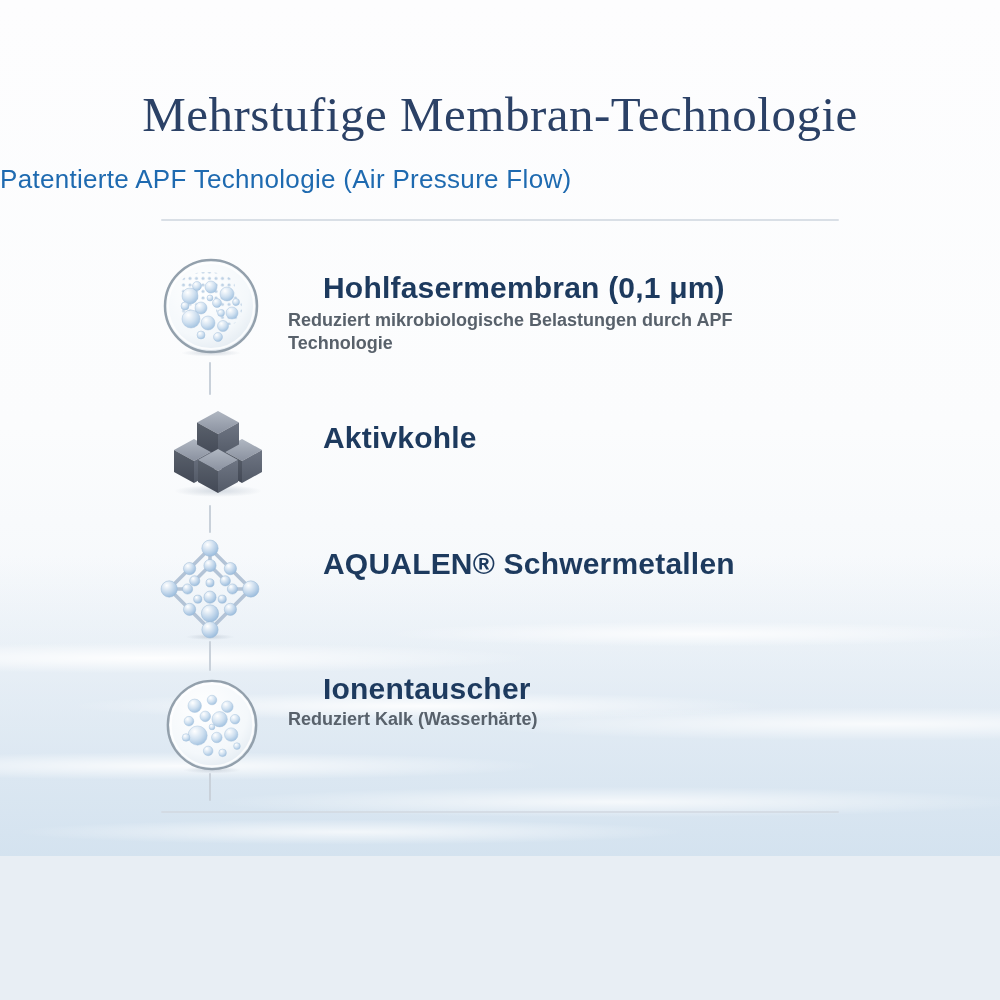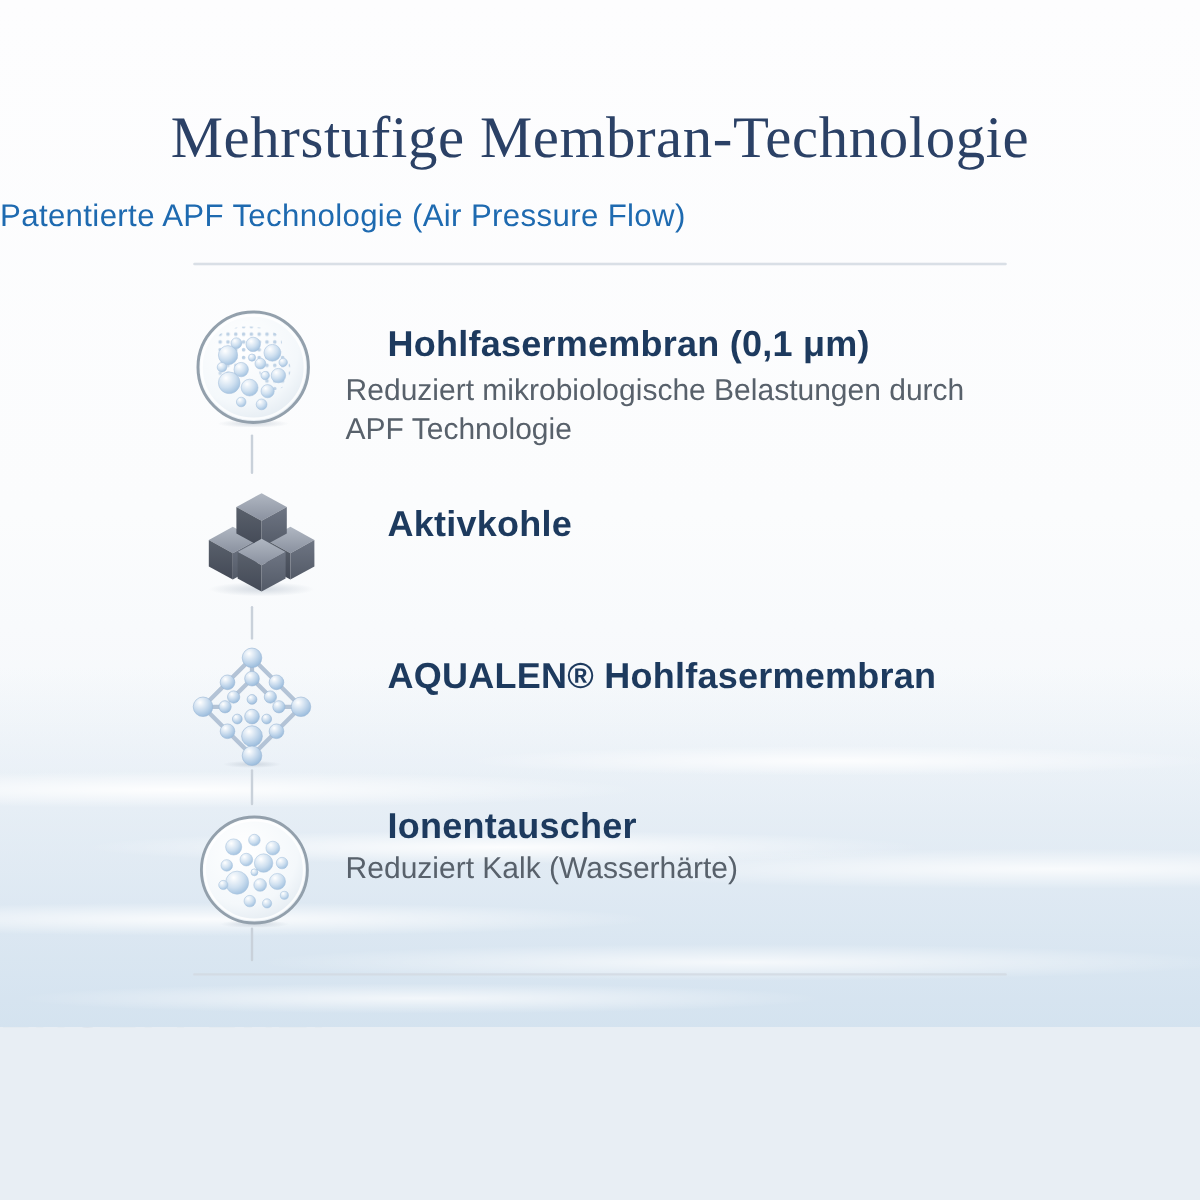--- a/index.html
+++ b/index.html
@@ -34,22 +34,22 @@
     background:#d2d9e2;border-radius:1px;opacity:.85;
   }
   .divider.top{top:219px;}
   .divider.bottom{top:811px;}
   .stage-icon{position:absolute;}
   .stage-heading{
     position:absolute;left:288px;font-size:30px;font-weight:bold;
     color:#1d3a5e;letter-spacing:.2px;white-space:nowrap;margin-left:35px;
   }
   .stage-desc{
-    position:absolute;left:288px;max-width:520px;font-size:25px;
-    color:#58616b;line-height:1.3;
+    position:absolute;left:288px;max-width:520px;font-size:18px;
+    color:#58616b;line-height:1.3;font-weight:bold;
   }
   .connector{
     position:absolute;left:209px;width:2px;background:#c9d1da;border-radius:1px;
   }
   .excellent{
     position:absolute;top:849px;left:0;width:100%;text-align:left;
     font-size:39px;font-weight:bold;color:#1e3c62;letter-spacing:3px;
   }
 </style>
 </head>
@@ -197,21 +197,21 @@
         <circle cx="38" cy="60" r="4"></circle>
         <circle cx="62" cy="60" r="4"></circle>
       <circle cx="50" cy="58" r="6"></circle>
         <circle cx="50" cy="74" r="8.5"></circle>
       <circle cx="50" cy="10" r="8"></circle>
         <circle cx="90" cy="50" r="8"></circle>
       <circle cx="10" cy="50" r="8"></circle>
         <circle cx="50" cy="90" r="8"></circle>
     </g>
   </svg>
-  <div class="stage-heading" style="top:547px">AQUALEN® Hohlfasermembran</div>
+  <div class="stage-heading" style="top:547px">AQUALEN® Schwermetallen</div>
 
   <div class="connector" style="top:641px;height:30px"></div>
 
   <svg class="stage-icon" style="left:164px;top:677px;width:96px;height:96px" viewBox="0 0 100 100">
     <ellipse cx="50" cy="97" rx="30" ry="3.5" fill="url(#gshadow)"></ellipse>
     <circle cx="50" cy="50" r="46" fill="url(#g1bg)" stroke="#93a0ac" stroke-width="2.5"></circle>
     <circle cx="50" cy="50" r="43" fill="none" stroke="#ffffff" stroke-width="2" opacity=".8"></circle>
     <g fill="url(#g1b)" stroke="#a9c3dd" stroke-width=".5">
       <circle cx="32" cy="30" r="7"></circle>
         <circle cx="50" cy="24" r="5"></circle>

